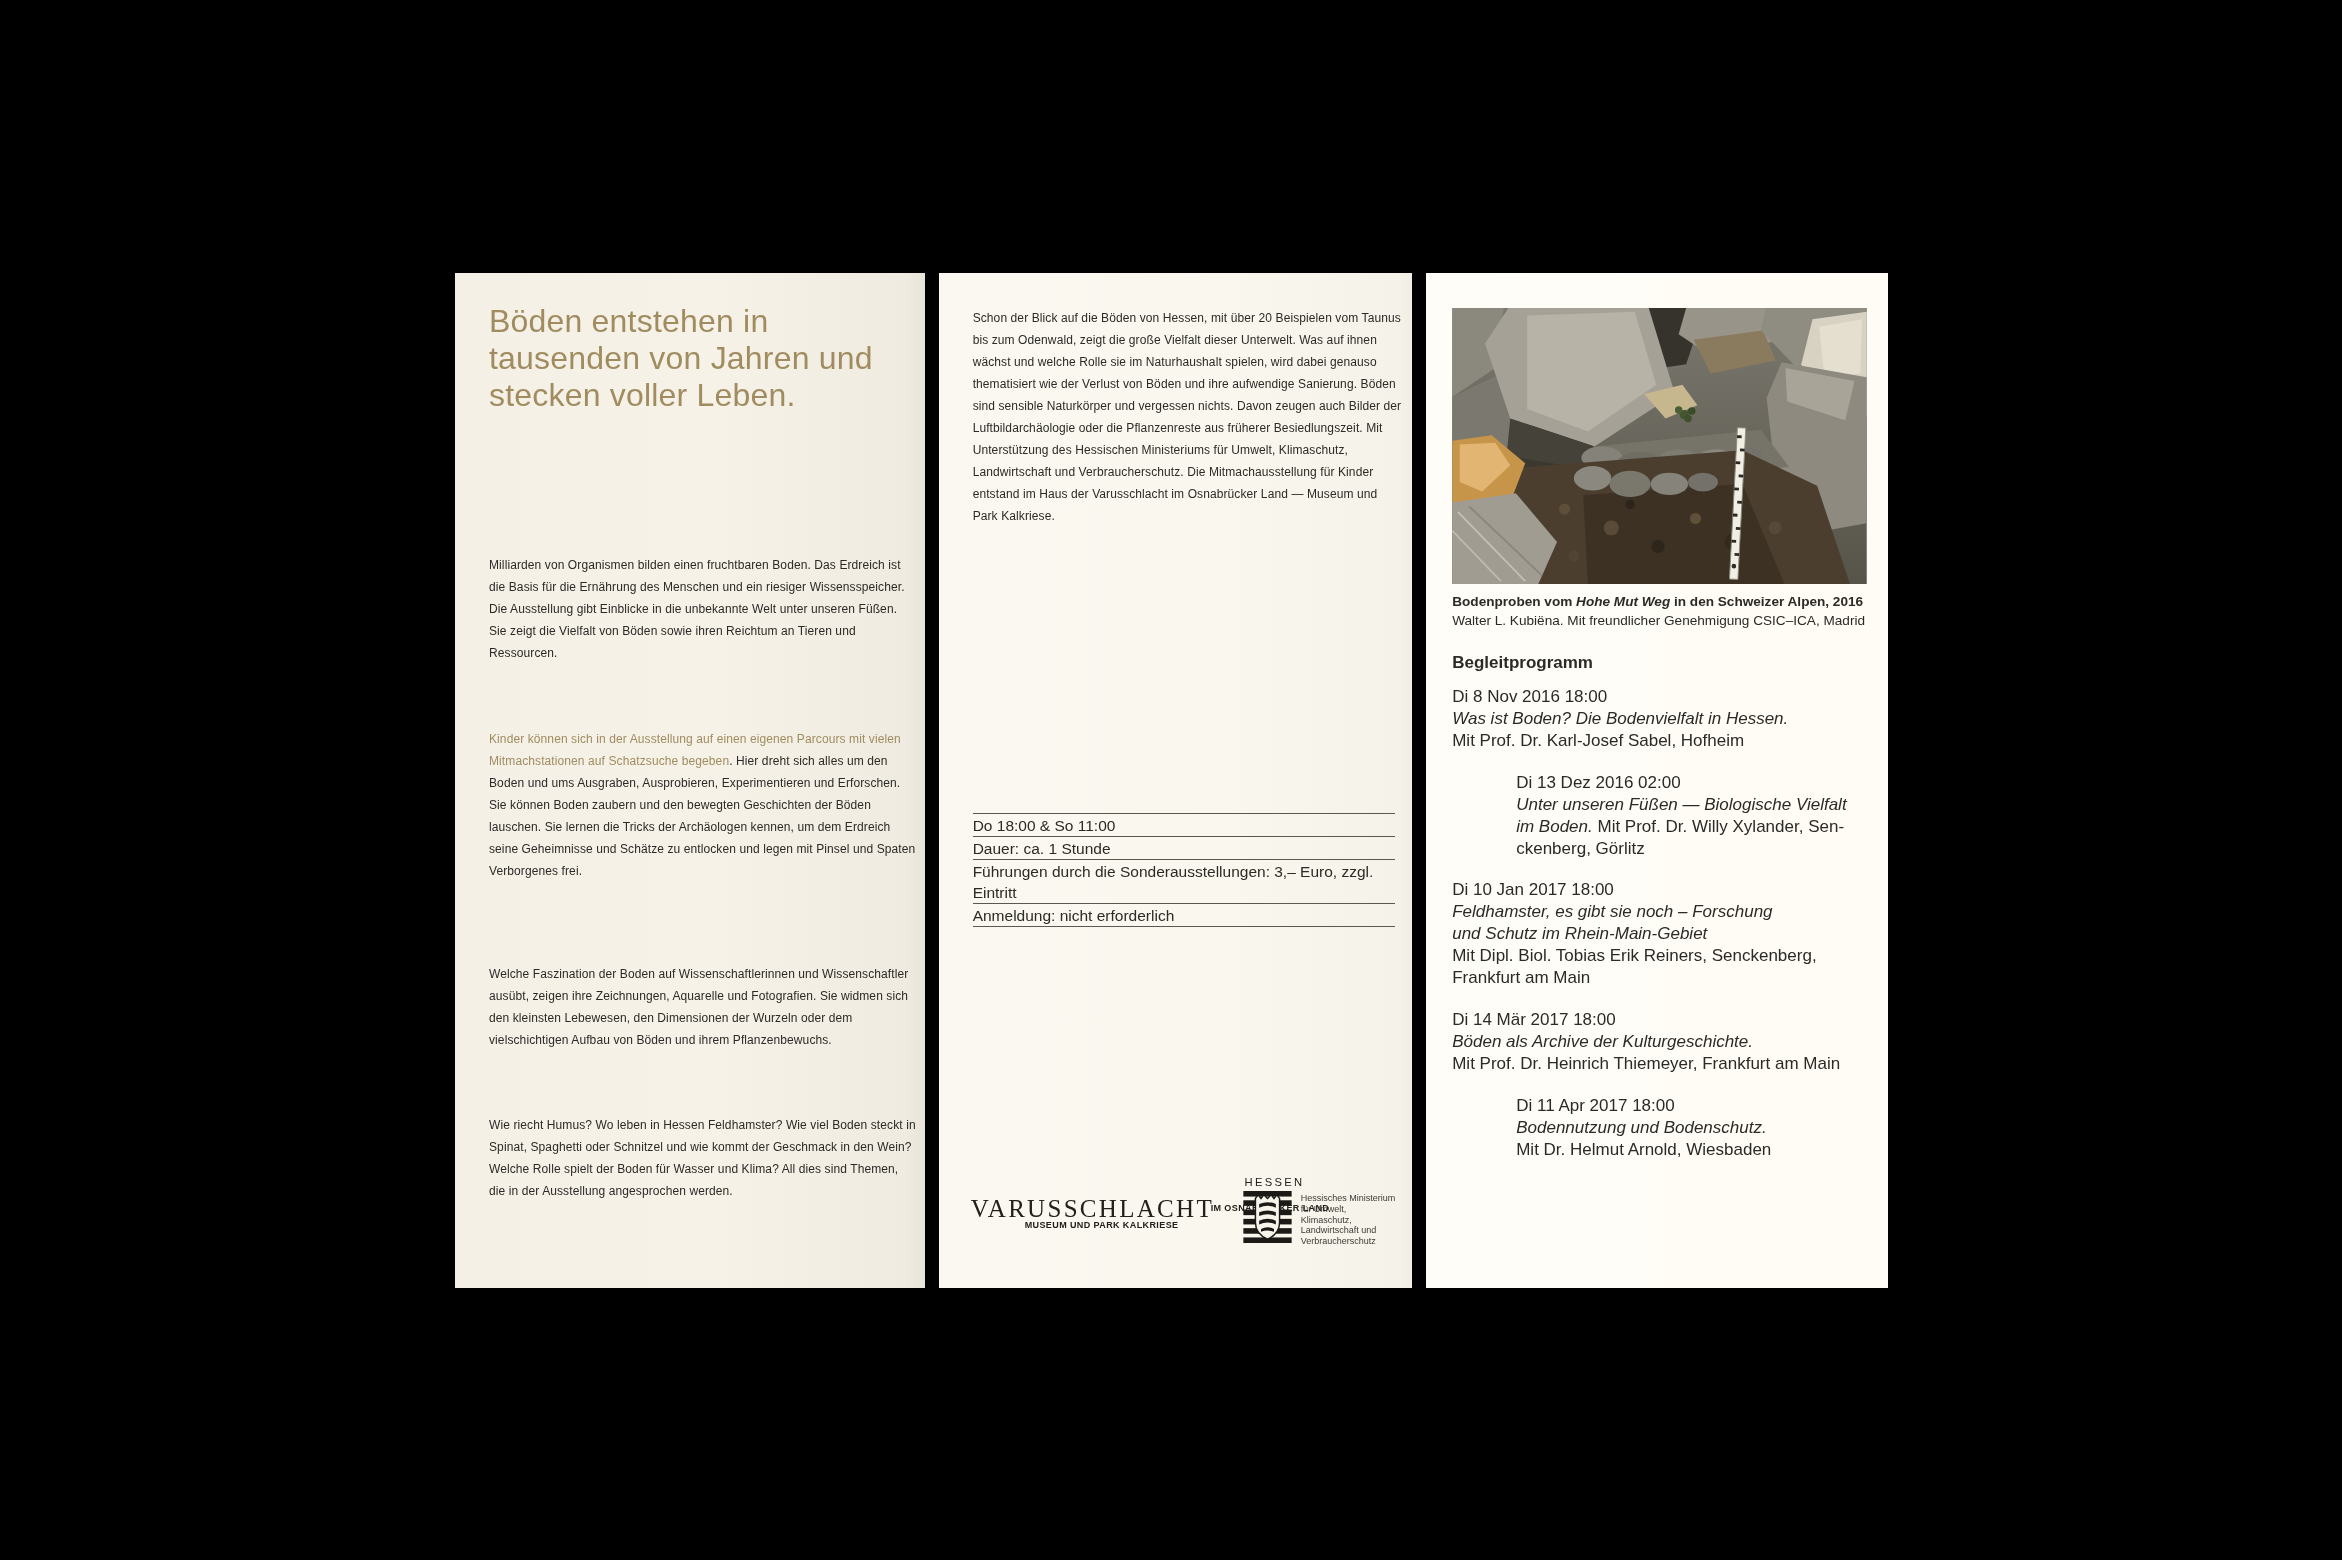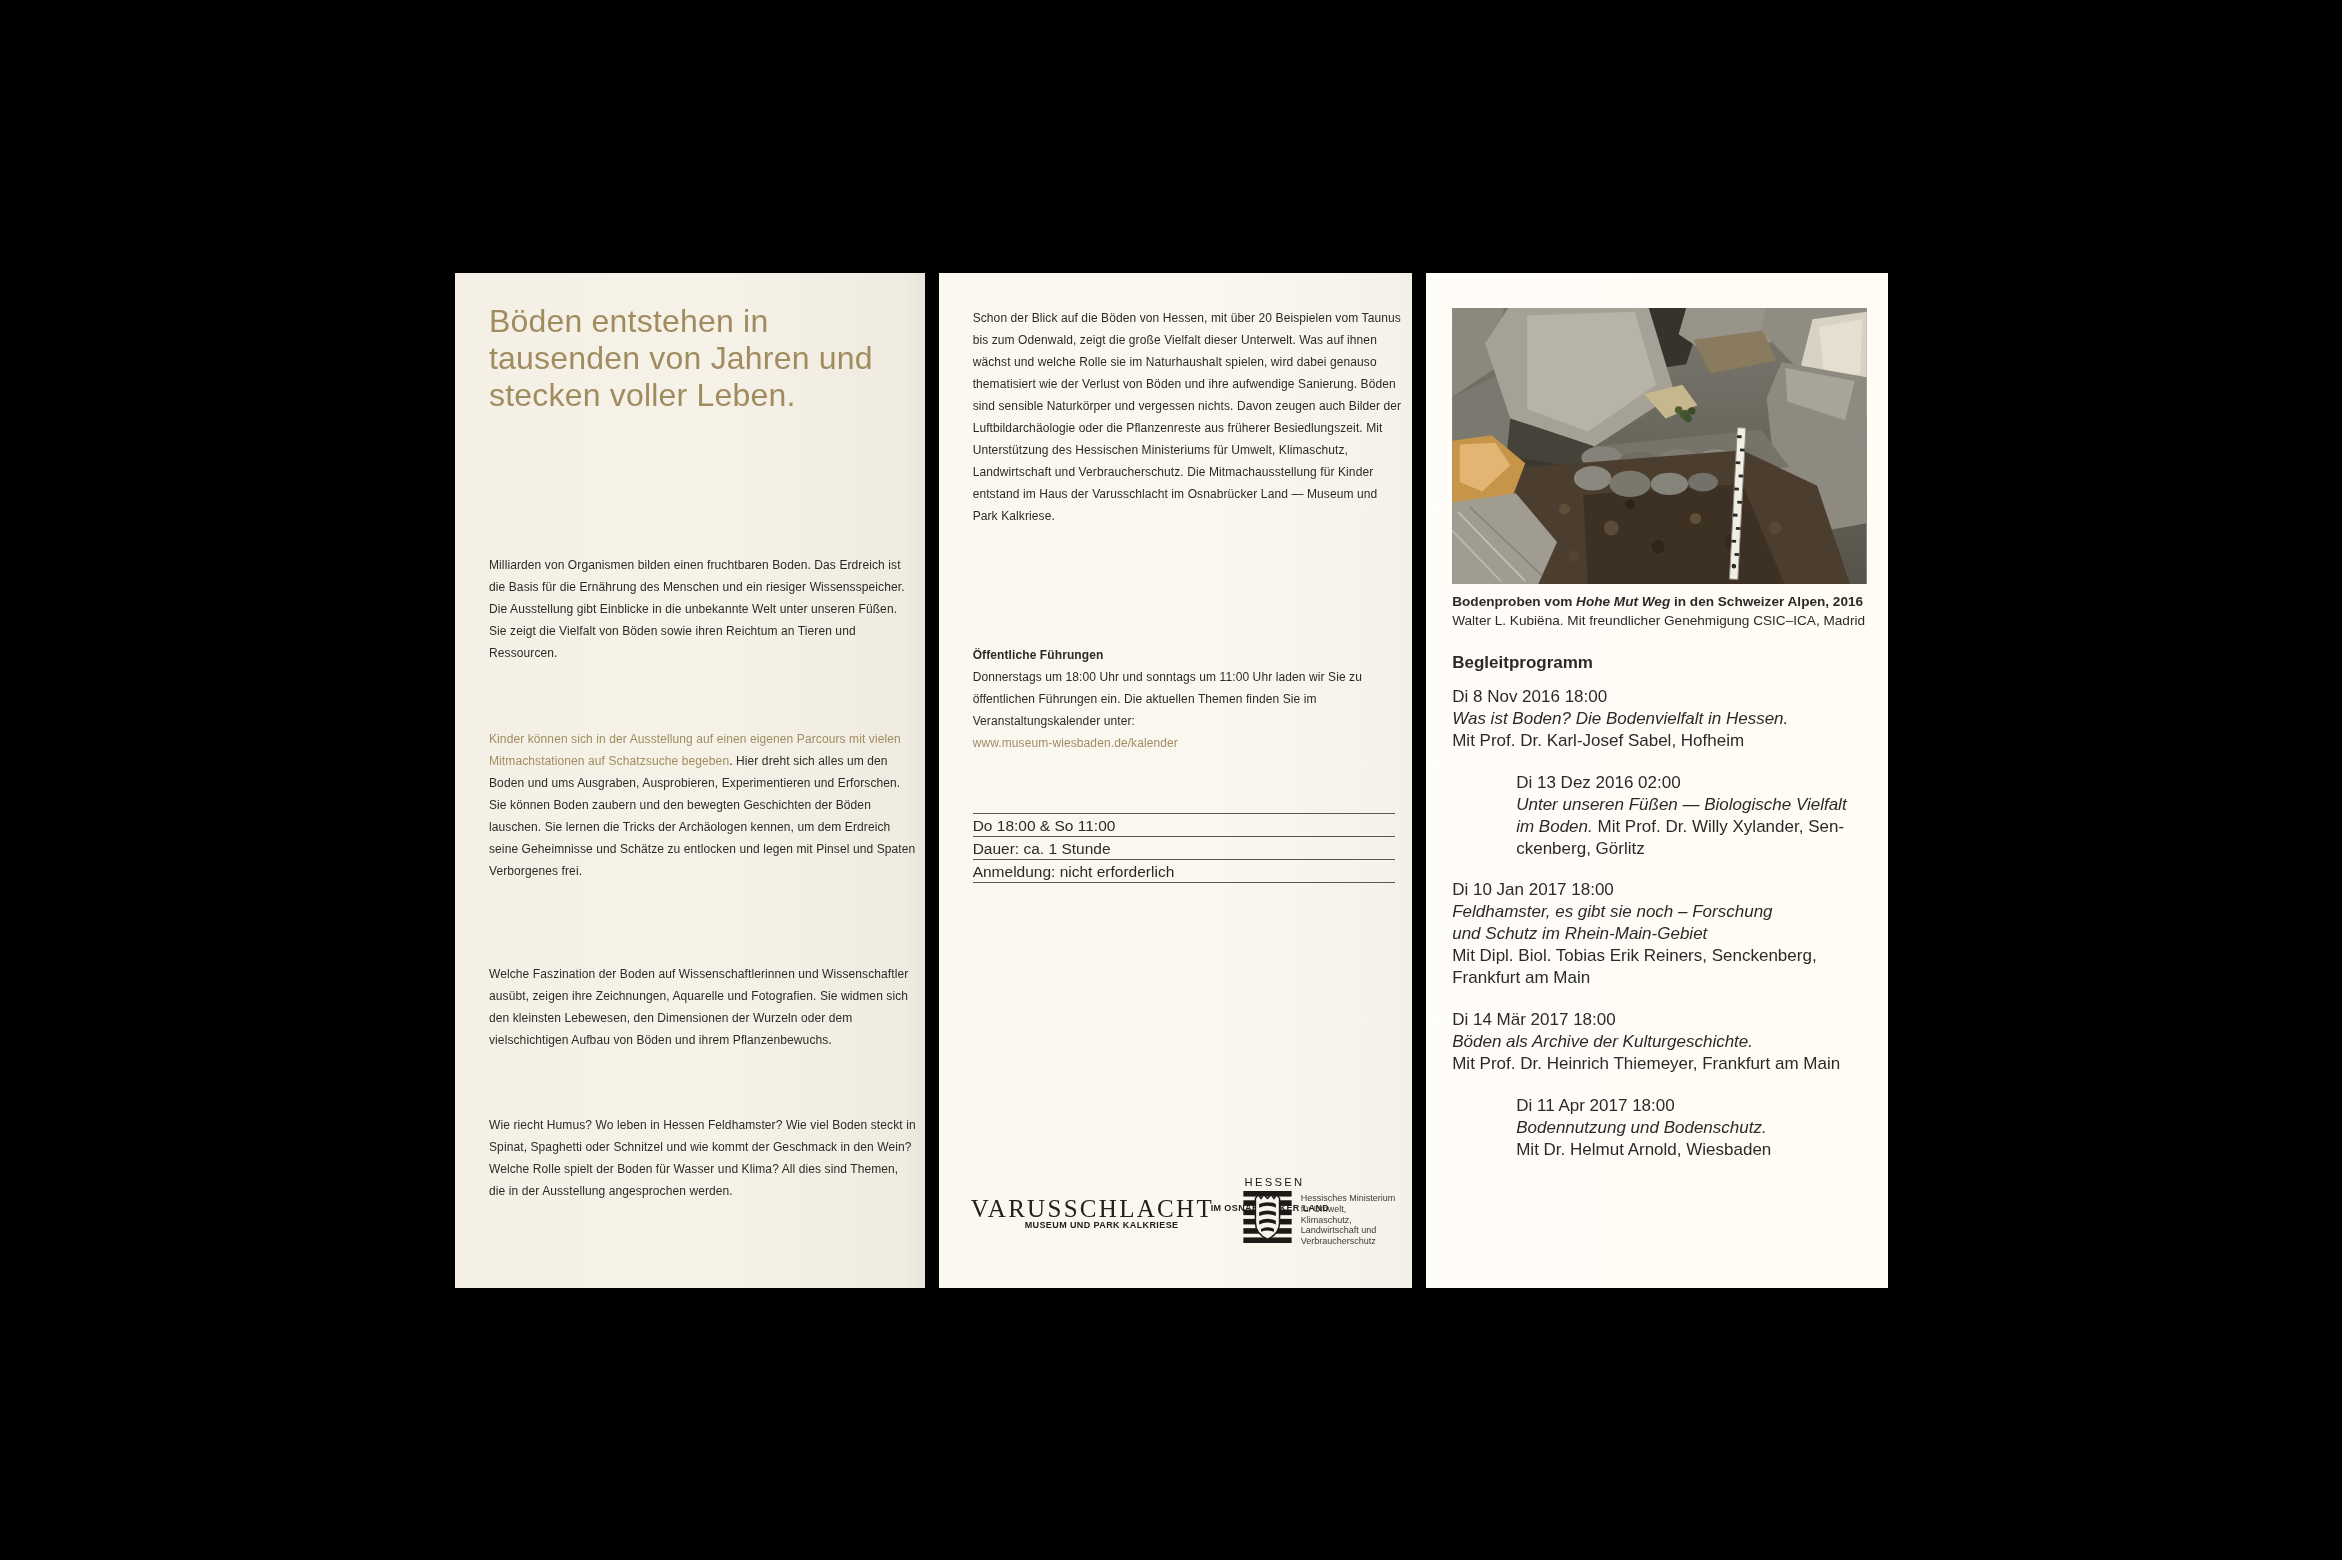--- a/index.html
+++ b/index.html
@@ -61,29 +61,25 @@
     <div class="abs title" style="left:34px;top:30px;width:405px;">Böden entstehen in tausenden von Jahren und stecken voller Leben.</div>
     <div class="abs body-text" style="left:34px;top:281px;width:429px;">Milliarden von Organismen bilden einen fruchtbaren Boden. Das Erdreich ist die Basis für die Ernährung des Menschen und ein riesiger Wissensspeicher. Die Ausstellung gibt Einblicke in die unbekannte Welt unter unseren Füßen. Sie zeigt die Vielfalt von Böden sowie ihren Reichtum an Tieren und Ressourcen.</div>
     <div class="abs body-text" style="left:34px;top:455px;width:429px;"><span class="tan">Kinder können sich in der Ausstellung auf einen eigenen Parcours mit vielen Mitmachstationen auf Schatzsuche begeben</span><span>. Hier dreht sich alles um den Boden und ums Ausgraben, Ausprobieren, Experimentieren und Erforschen. Sie können Boden zaubern und den bewegten Geschichten der Böden lauschen. Sie lernen die Tricks der Archäologen kennen, um dem Erdreich seine Geheimnisse und Schätze zu entlocken und legen mit Pinsel und Spaten Verborgenes frei.</span></div>
     <div class="abs body-text" style="left:34px;top:841px;width:429px;">Wie riecht Humus? Wo leben in Hessen Feldhamster? Wie viel Boden steckt in Spinat, Spaghetti oder Schnitzel und wie kommt der Geschmack in den Wein? Welche Rolle spielt der Boden für Wasser und Klima? All dies sind Themen, die in der Ausstellung angesprochen werden.</div>
     <div class="abs body-text" style="left:34px;top:690px;width:429px;">Welche Faszination der Boden auf Wissenschaftlerinnen und Wissenschaftler ausübt, zeigen ihre Zeichnungen, Aquarelle und Fotografien. Sie widmen sich den kleinsten Lebewesen, den Dimensionen der Wurzeln oder dem vielschichtigen Aufbau von Böden und ihrem Pflanzenbewuchs.</div>
   </div>
 
   <div class="panel panel-mid">
     <div class="abs body-text" style="left:34px;top:34px;width:429px;">Schon der Blick auf die Böden von Hessen, mit über 20 Beispielen vom Taunus bis zum Odenwald, zeigt die große Vielfalt dieser Unterwelt. Was auf ihnen wächst und welche Rolle sie im Naturhaushalt spielen, wird dabei genauso thematisiert wie der Verlust von Böden und ihre aufwendige Sanierung. Böden sind sensible Naturkörper und vergessen nichts. Davon zeugen auch Bilder der Luftbildarchäologie oder die Pflanzenreste aus früherer Besiedlungszeit. Mit Unterstützung des Hessischen Ministeriums für Umwelt, Klimaschutz, Landwirtschaft und Verbraucherschutz. Die Mitmachausstellung für Kinder entstand im Haus der Varusschlacht im Osnabrücker Land — Museum und Park Kalkriese.</div>
 
-    <div class="abs" style="left:34px;top:371px;width:429px;">
-      <div class="body-text bold">Öffentliche Führungen</div>
-      <div class="body-text">Donnerstags um 18:00 Uhr und sonntags um 11:00 Uhr laden wir Sie zu öffentlichen Führungen ein. Die aktuellen Themen finden Sie im Veranstaltungskalender unter:</div>
-      <a class="body-text link" href="#">www.museum-wiesbaden.de/kalender</a>
-    </div>
 
     <div class="abs info-table" style="left:34px;top:540px;width:422px;">
         <div class="info-row">Do 18:00 &amp; So 11:00</div>
         <div class="info-row">Dauer: ca. 1 Stunde</div>
+        <div class="info-row">Führungen durch die Sonderausstellungen: 3,– Euro, zzgl. Eintritt</div>
         <div class="info-row">Anmeldung: nicht erforderlich</div>
       </div>
 
     <div class="abs" style="left:32px;top:922px;width:356px;height:41px;">
       <span class="abs varus-word" style="left:0;top:0;">VARUSSCHLACHT</span>
       <span class="abs varus-sub" style="left:240px;top:8.4px;">IM OSNABRÜCKER LAND</span>
       <span class="abs varus-sub" style="left:54px;top:25px;">MUSEUM UND PARK KALKRIESE</span>
     </div>
 
     <div class="abs" style="left:304px;top:903px;width:159px;height:75px;">

